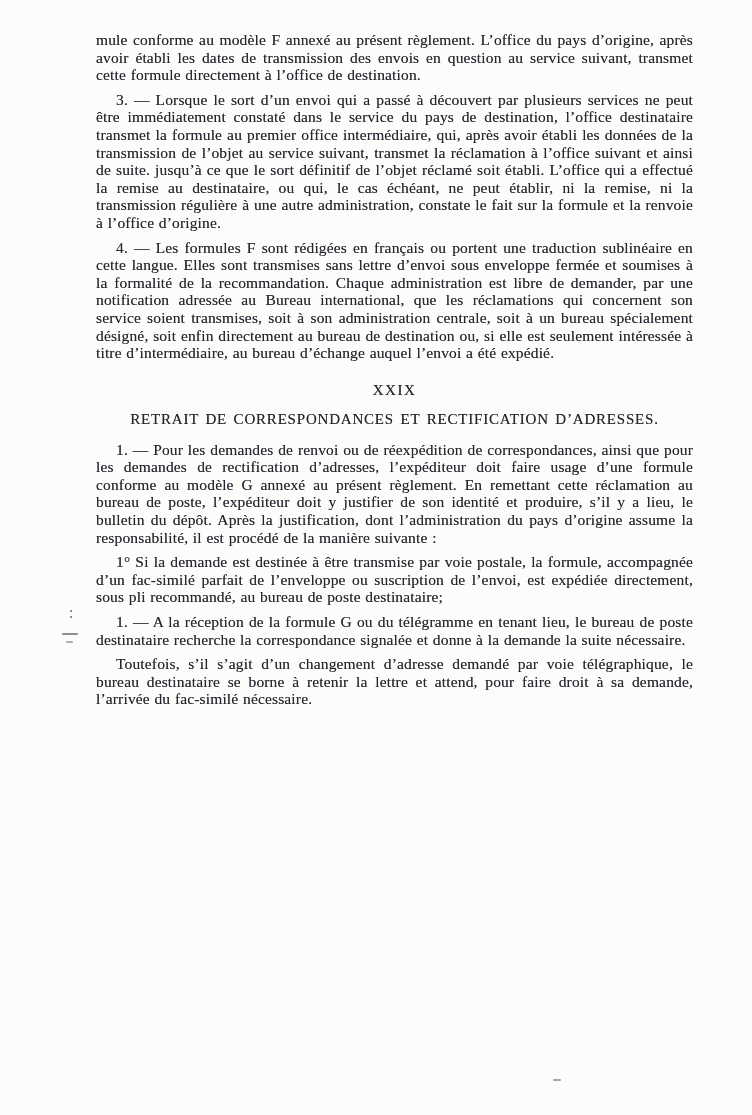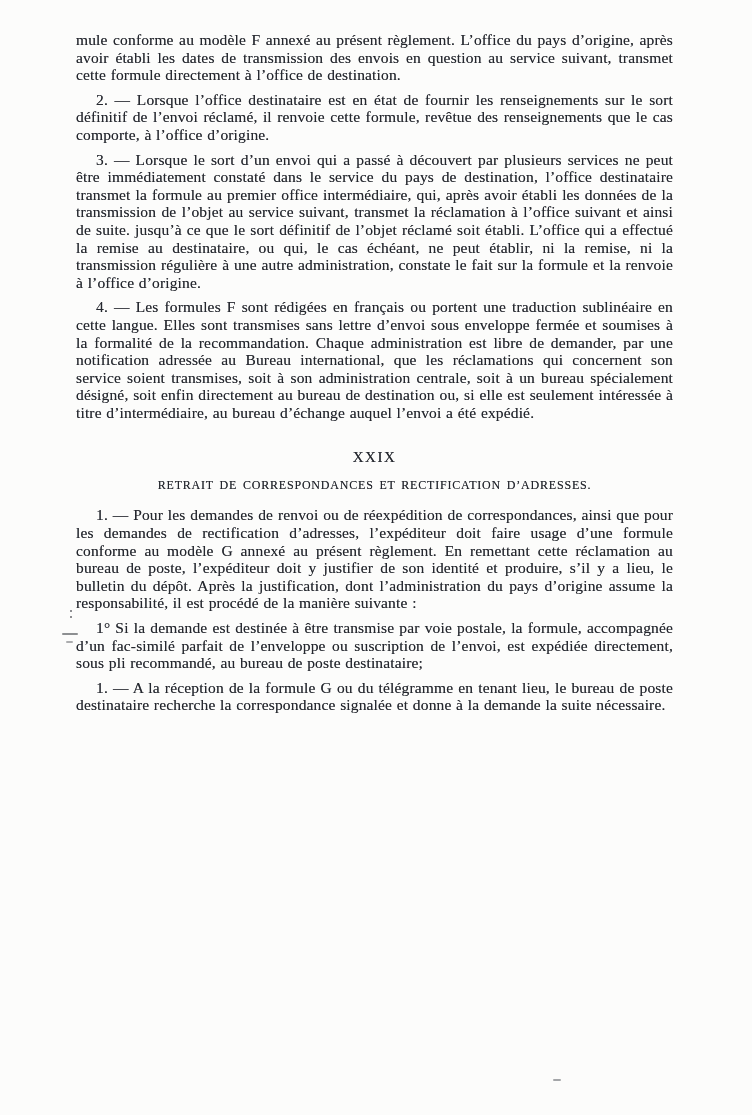--- a/index.html
+++ b/index.html
@@ -8,46 +8,46 @@
     width: 752px;
     height: 1115px;
     background: #fcfcfb;
     font-family: "Liberation Serif", "DejaVu Serif", serif;
     color: #24272e;
     position: relative;
     overflow: hidden;
   }
   .page {
     position: absolute;
-    left: 76px;
+    left: 96px;
     top: 31px;
     width: 597px;
   }
   .page p {
     margin: 0 0 7px 0;
     font-size: 15.5px;
     line-height: 17.6px;
     text-align: justify;
     letter-spacing: 0.15px;
     word-spacing: 0.6px;
     text-shadow: 0 0 0.5px rgba(36,39,46,0.55);
   }
   .page p.indent { text-indent: 20px; }
   .page p.noindent { text-indent: 0; }
   .chapter-number {
     text-align: center;
     font-size: 15px;
     letter-spacing: 1.5px;
-    margin: 28px 0 12px 0;
+    margin: 20px 0 12px 0;
     font-weight: normal;
     text-shadow: 0 0 0.5px rgba(36,39,46,0.6);
   }
   .chapter-title {
     text-align: center;
-    font-size: 12px;
+    font-size: 15px;
     letter-spacing: 0.8px;
     word-spacing: 2px;
     margin: 0 0 13px 0;
     font-weight: normal;
     text-shadow: 0 0 0.5px rgba(36,39,46,0.6);
   }
   
   .artifact {
     position: absolute;
     background: rgba(40,43,50,0.75);
@@ -69,37 +69,37 @@
   .artifact.dots::before { top: 0; }
   .artifact.dots::after { top: 6px; }
 </style>
 </head>
 <body>
 
 <div class="page">
 
   <p class="noindent">mule conforme au modèle F annexé au présent règlement. L’office du pays d’origine, après avoir établi les dates de transmission des envois en question au service suivant, transmet cette formule directement à l’office de destination.</p>
 
-  <p class="indent">2. — Lorsque l’office destinataire est en état de fournir les renseignements sur le sort définitif de l’envoi réclamé, il renvoie cette formule, revêtue des renseignements que le cas comporte, à l’office d’origine.</p>
 
   <p class="indent">3. — Lorsque le sort d’un envoi qui a passé à découvert par plusieurs services ne peut être immédiatement constaté dans le service du pays de destination, l’office destinataire transmet la formule au premier office intermédiaire, qui, après avoir établi les données de la transmission de l’objet au service suivant, transmet la réclamation à l’office suivant et ainsi de suite. jusqu’à ce que le sort définitif de l’objet réclamé soit établi. L’office qui a effectué la remise au destinataire, ou qui, le cas échéant, ne peut établir, ni la remise, ni la transmission régulière à une autre administration, constate le fait sur la formule et la renvoie à l’office d’origine.</p>
 
   <p class="indent">4. — Les formules F sont rédigées en français ou portent une traduction sublinéaire en cette langue. Elles sont transmises sans lettre d’envoi sous enveloppe fermée et soumises à la formalité de la recommandation. Chaque administration est libre de demander, par une notification adressée au Bureau international, que les réclamations qui concernent son service soient transmises, soit à son administration centrale, soit à un bureau spécialement désigné, soit enfin directement au bureau de destination ou, si elle est seulement intéressée à titre d’intermédiaire, au bureau d’échange auquel l’envoi a été expédié.</p>
 
 
   <h2 class="chapter-number">XXIX</h2>
 
   <h3 class="chapter-title">RETRAIT DE CORRESPONDANCES ET RECTIFICATION D’ADRESSES.</h3>
 
   <p class="indent">1. — Pour les demandes de renvoi ou de réexpédition de correspondances, ainsi que pour les demandes de rectification d’adresses, l’expéditeur doit faire usage d’une formule conforme au modèle G annexé au présent règlement. En remettant cette réclamation au bureau de poste, l’expéditeur doit y justifier de son identité et produire, s’il y a lieu, le bulletin du dépôt. Après la justification, dont l’administration du pays d’origine assume la responsabilité, il est procédé de la manière suivante :</p>
 
   <p class="indent">1° Si la demande est destinée à être transmise par voie postale, la formule, accompagnée d’un fac-similé parfait de l’enveloppe ou suscription de l’envoi, est expédiée directement, sous pli recommandé, au bureau de poste destinataire;</p>
 
 
   <p class="indent">1. — A la réception de la formule G ou du télégramme en tenant lieu, le bureau de poste destinataire recherche la correspondance signalée et donne à la demande la suite nécessaire.</p>
 
+  <p class="indent">Toutefois, s’il s’agit d’un changement d’adresse demandé par voie télégraphique, le bureau destinataire se borne à retenir la lettre et attend, pour faire droit à sa demande, l’arrivée du fac-similé nécessaire.</p>
 
 </div>
 
 <div class="artifact dots" style="left:70px; top:610px; width:2px; height:8px;"></div>
 <div class="artifact" style="left:62px; top:633px; width:16px; height:2px; opacity:.7;"></div>
 <div class="artifact" style="left:66px; top:641px; width:7px; height:2px; opacity:.5;"></div>
 <div class="artifact" style="left:553px; top:1079px; width:8px; height:2px; opacity:.55;"></div>
 
 </body></html>

